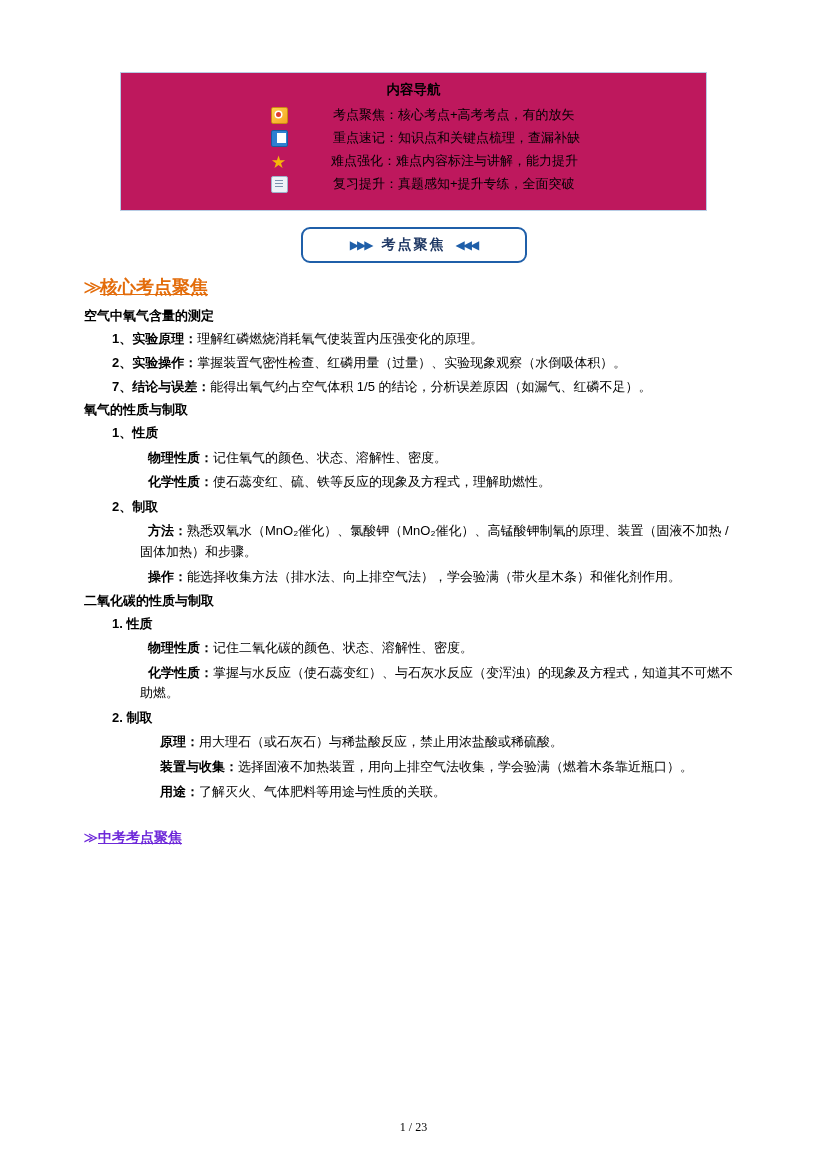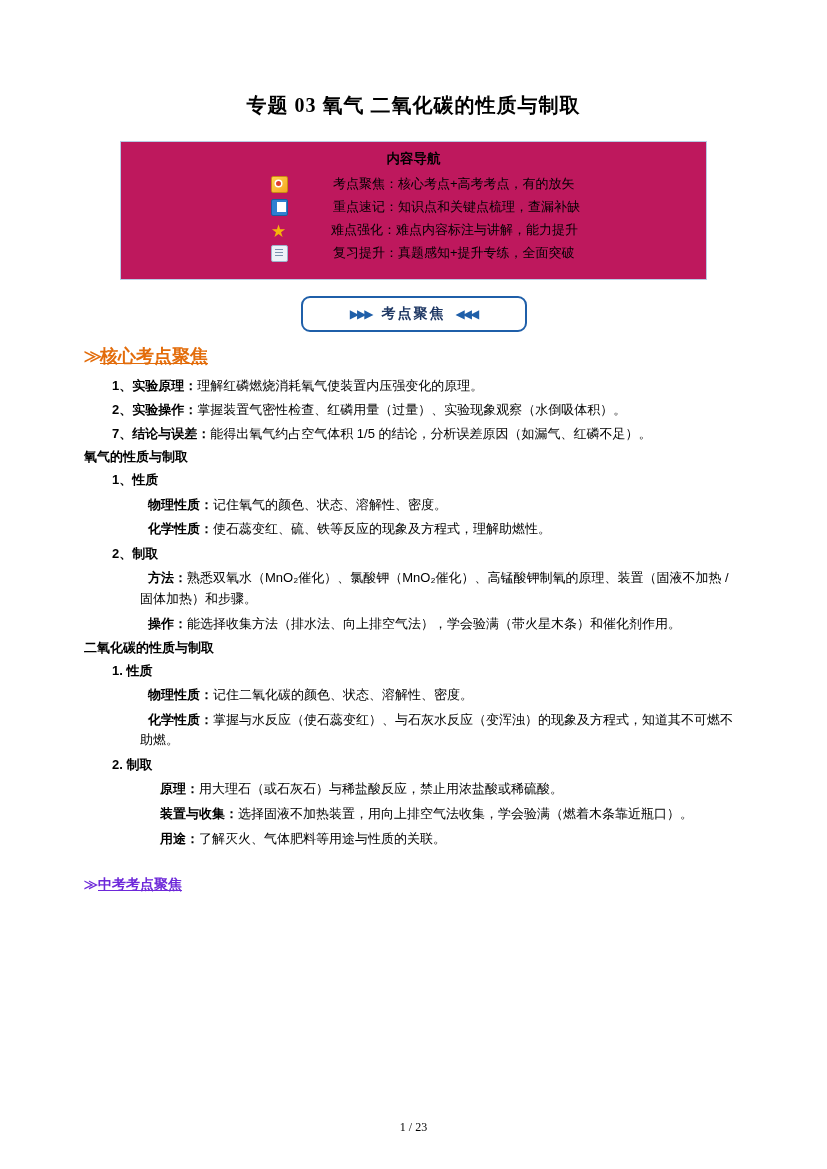--- a/index.html
+++ b/index.html
@@ -195,21 +195,20 @@
     text-align: center;
     font-size: 12px;
     font-family: "Liberation Serif", serif;
   }
 </style>
 </head>
 <body>
 
 <div class="page">
 
-  <div class="doc-title">专题 03  氧气 二氧化碳的性质与制取</div>
 
   <div class="nav-box">
     <div class="nav-title">内容导航</div>
 
     <div class="nav-item">
       <span class="nav-icon ico-target"></span>
       <span class="nav-text">考点聚焦：核心考点+高考考点，有的放矢</span>
     </div>
 
     <div class="nav-item">
@@ -233,20 +232,21 @@
       <span class="arrows">▶▶▶</span>
       <span class="btxt">考点聚焦</span>
       <span class="arrows">◀◀◀</span>
     </div>
   </div>
 
   <div class="sec-head">
     <span class="chev">≫</span><span class="u">核心考点聚焦</span>
   </div>
 
+  <div class="h-topic">空气中氧气含量的测定</div>
   <div class="lvl1">
     <span class="lbl">1、实验原理：</span><span>理解红磷燃烧消耗氧气使装置内压强变化的原理。</span>
   </div>
   <div class="lvl1">
     <span class="lbl">2、实验操作：</span><span>掌握装置气密性检查、红磷用量（过量）、实验现象观察（水倒吸体积）。</span>
   </div>
   <div class="lvl1">
     <span class="lbl">7、结论与误差：</span><span>能得出氧气约占空气体积 1/5 的结论，分析误差原因（如漏气、红磷不足）。</span>
   </div>
 

